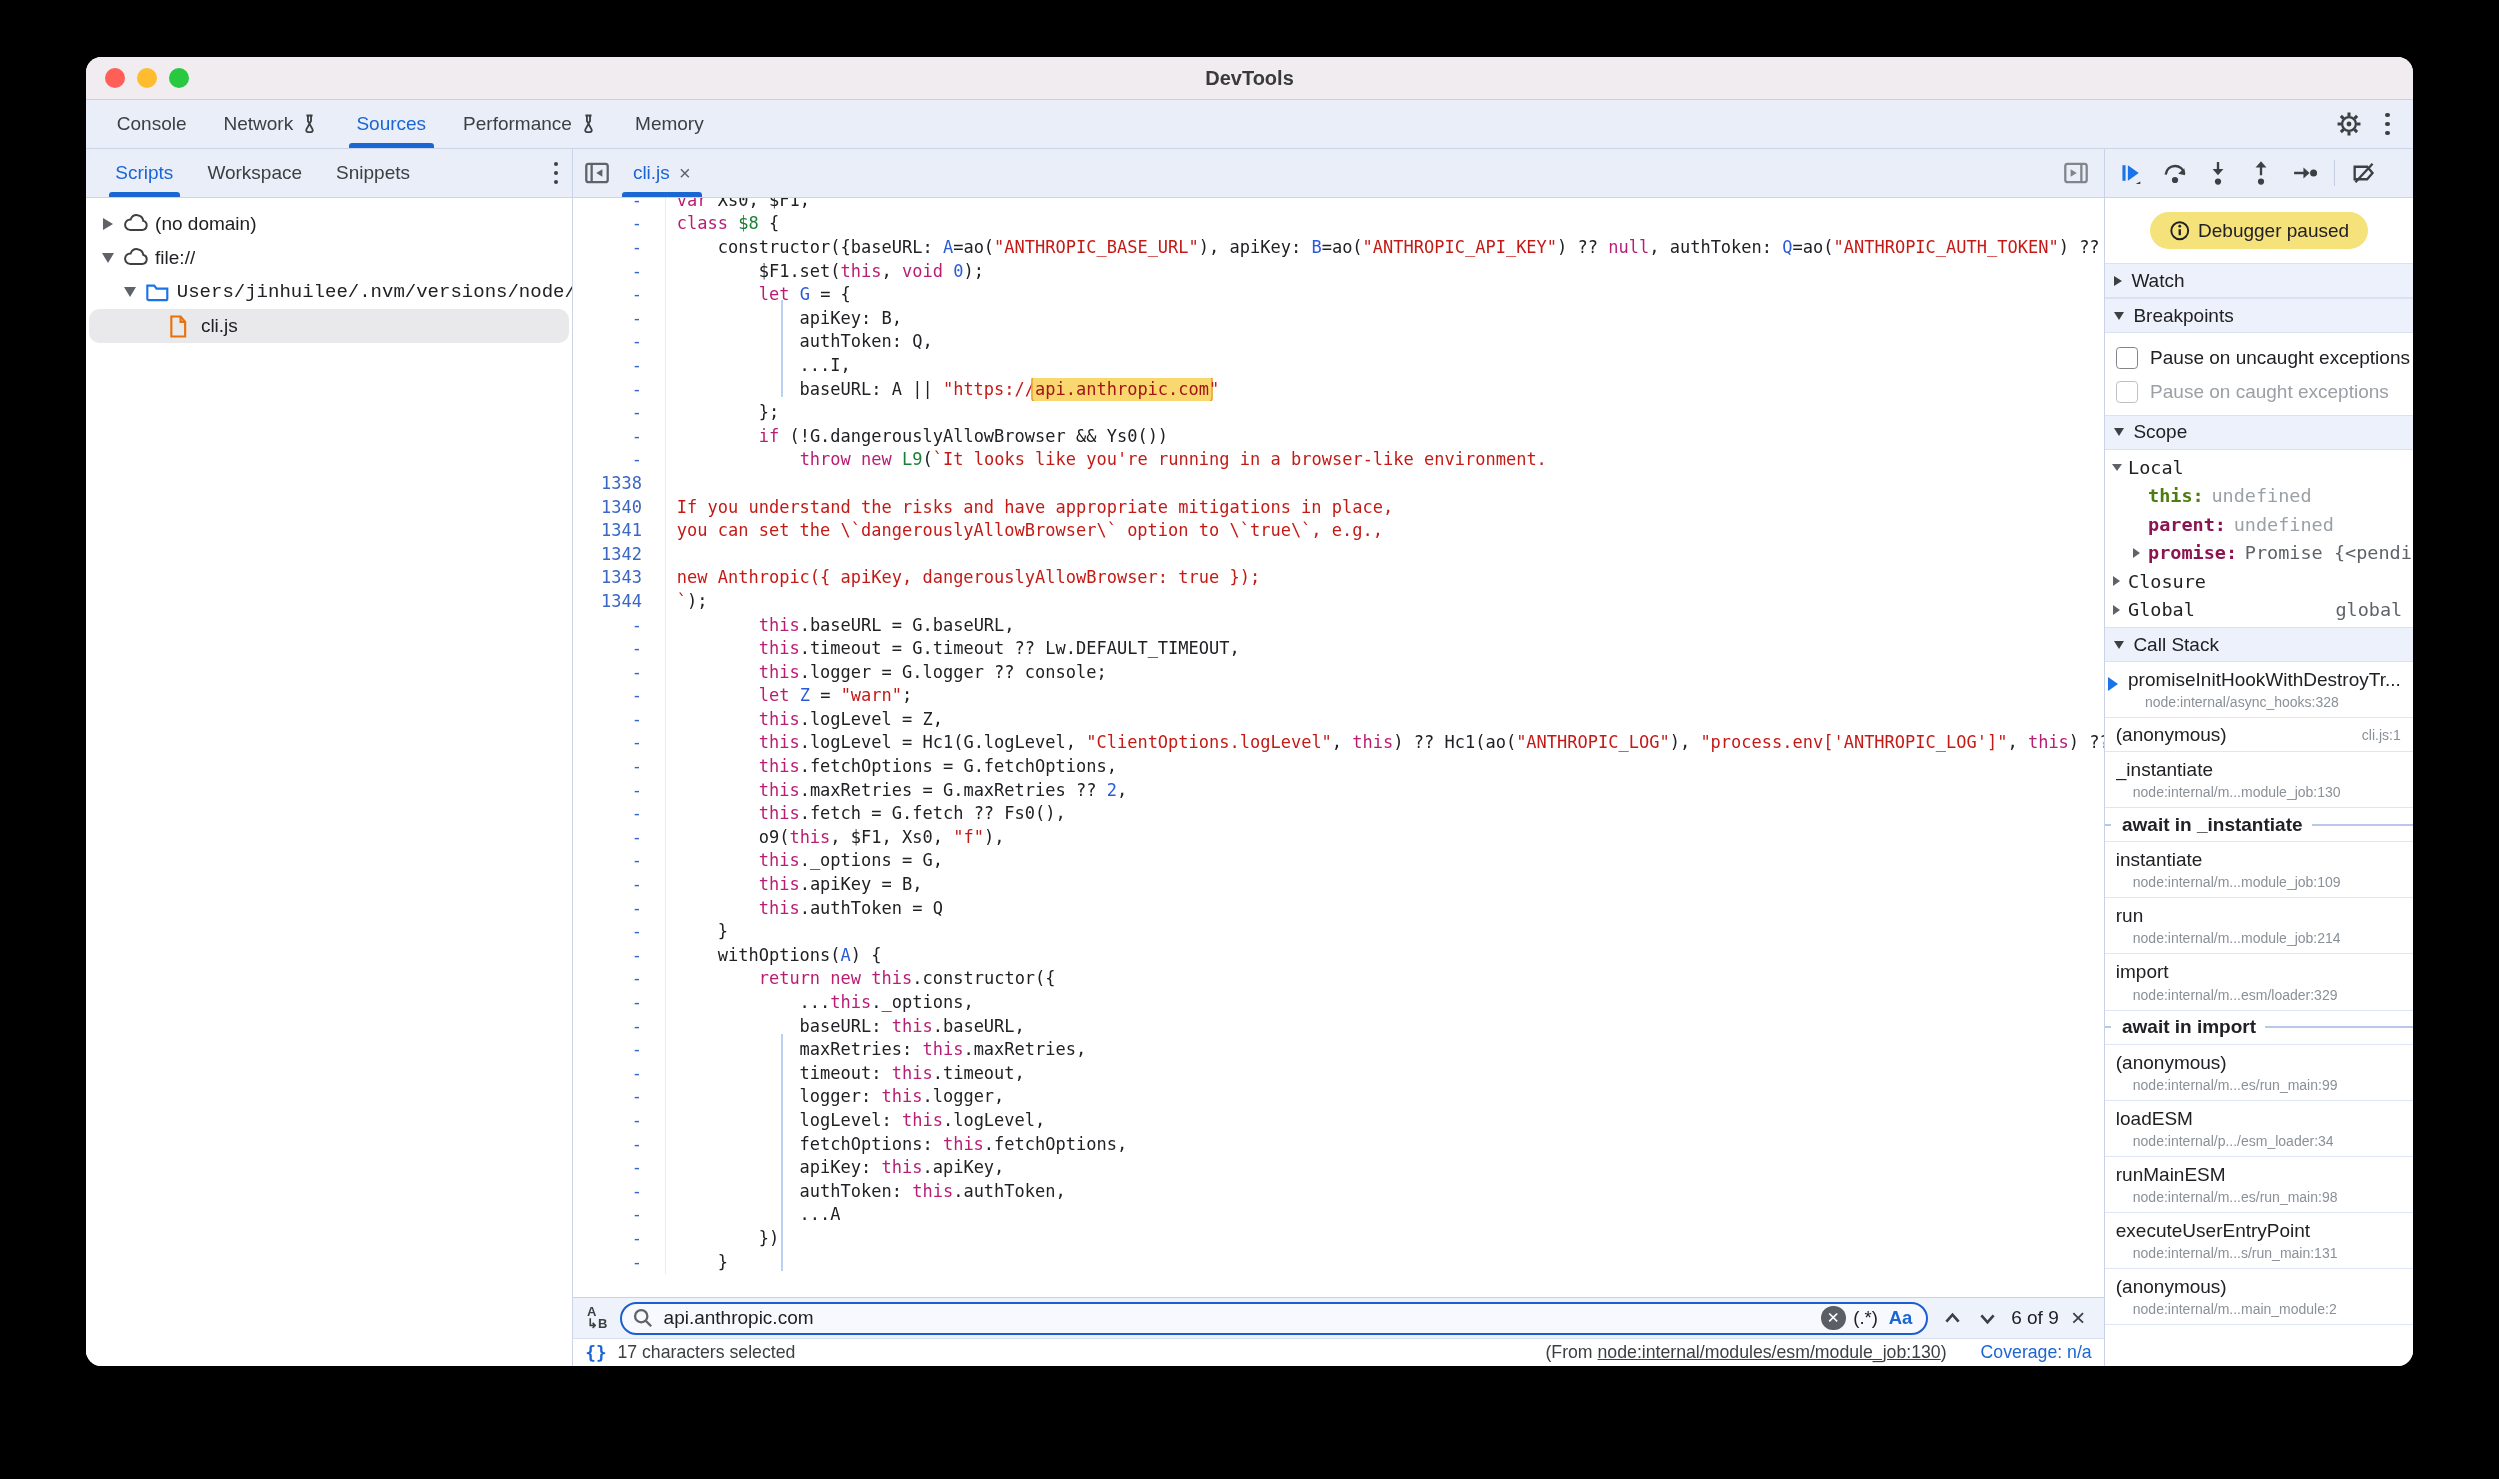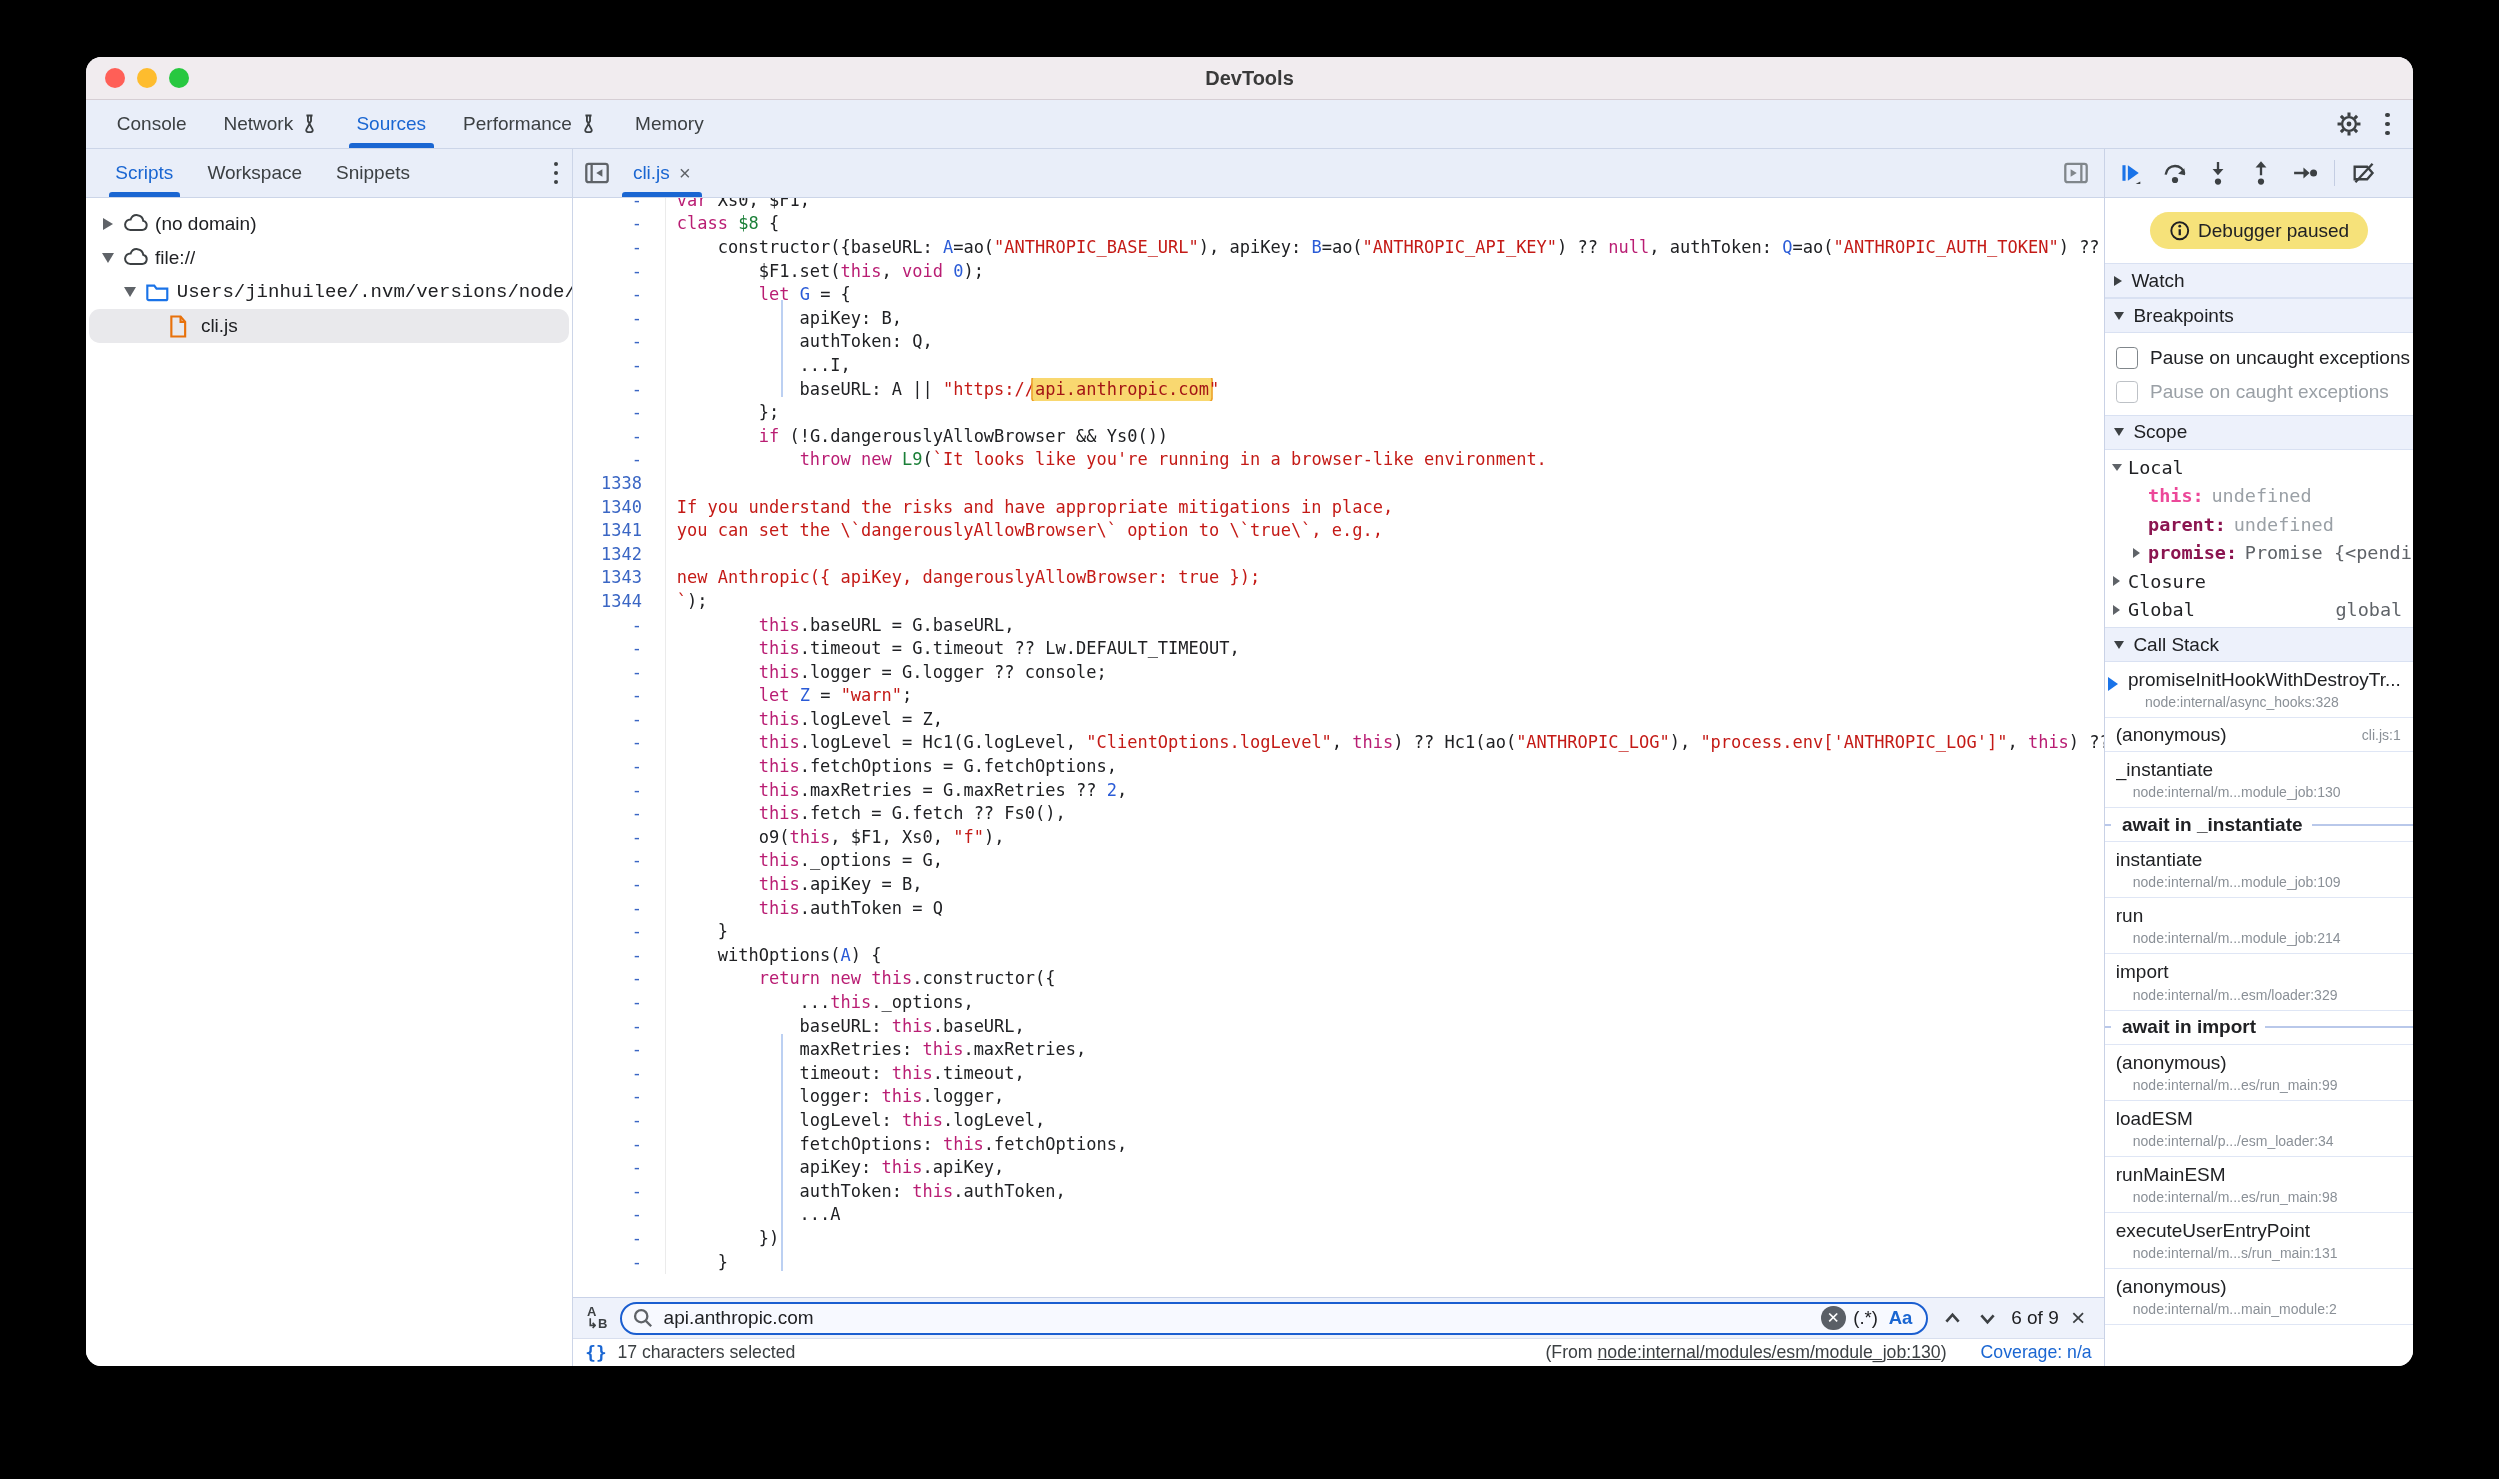--- a/index.html
+++ b/index.html
@@ -85,21 +85,21 @@
   .checkrow{height:34px;display:flex;align-items:center;gap:12.3px;font-size:19px;color:#202124;}
   .cbox{width:20px;height:20px;border:1.5px solid #80868b;border-radius:3.8px;flex:none;}
   .checkrow.dis{color:#9aa0a6;}
   .checkrow.dis .cbox{border-color:#bdc1c6;}
   .scope{font-family:"DejaVu Sans Mono",monospace;font-size:18.5px;flex:none;padding:3.1px 0;}
   .scope-row{height:28.5px;display:flex;align-items:center;white-space:nowrap;overflow:hidden;}
   .scope-row .tw{width:23px;}
   .scope-row .tri-r{border-left-width:7.7px;border-top-width:5.4px;border-bottom-width:5.4px;}
   .scope-row .tri-d{border-top-width:7.7px;border-left-width:5.4px;border-right-width:5.4px;}
   .sgroup{color:#202124;}
-  .sname-gray{color:#ec4899;font-weight:bold;}
+  .sname-gray{color:#4d7c0f;font-weight:bold;}
   .sname-purple{color:#8b1550;font-weight:bold;}
   .sval{color:#9aa0a6;margin-left:7.7px;}
   .sval2{color:#5f6368;margin-left:7.7px;}
   .sright{margin-left:auto;color:#5f6368;padding-right:10.8px;}
   .scope .indent1{padding-left:20px;}
   
   .stack{flex:1;overflow:hidden;}
   .srow{border-bottom:0.8px solid #dfe6f5;padding:7px 7.7px 7px 10.8px;position:relative;}
   .srow .nm{font-size:19px;color:#202124;white-space:nowrap;overflow:hidden;}
   .srow .loc{font-size:14px;color:#8a9097;padding-left:17px;margin-top:3.1px;white-space:nowrap;overflow:hidden;}

